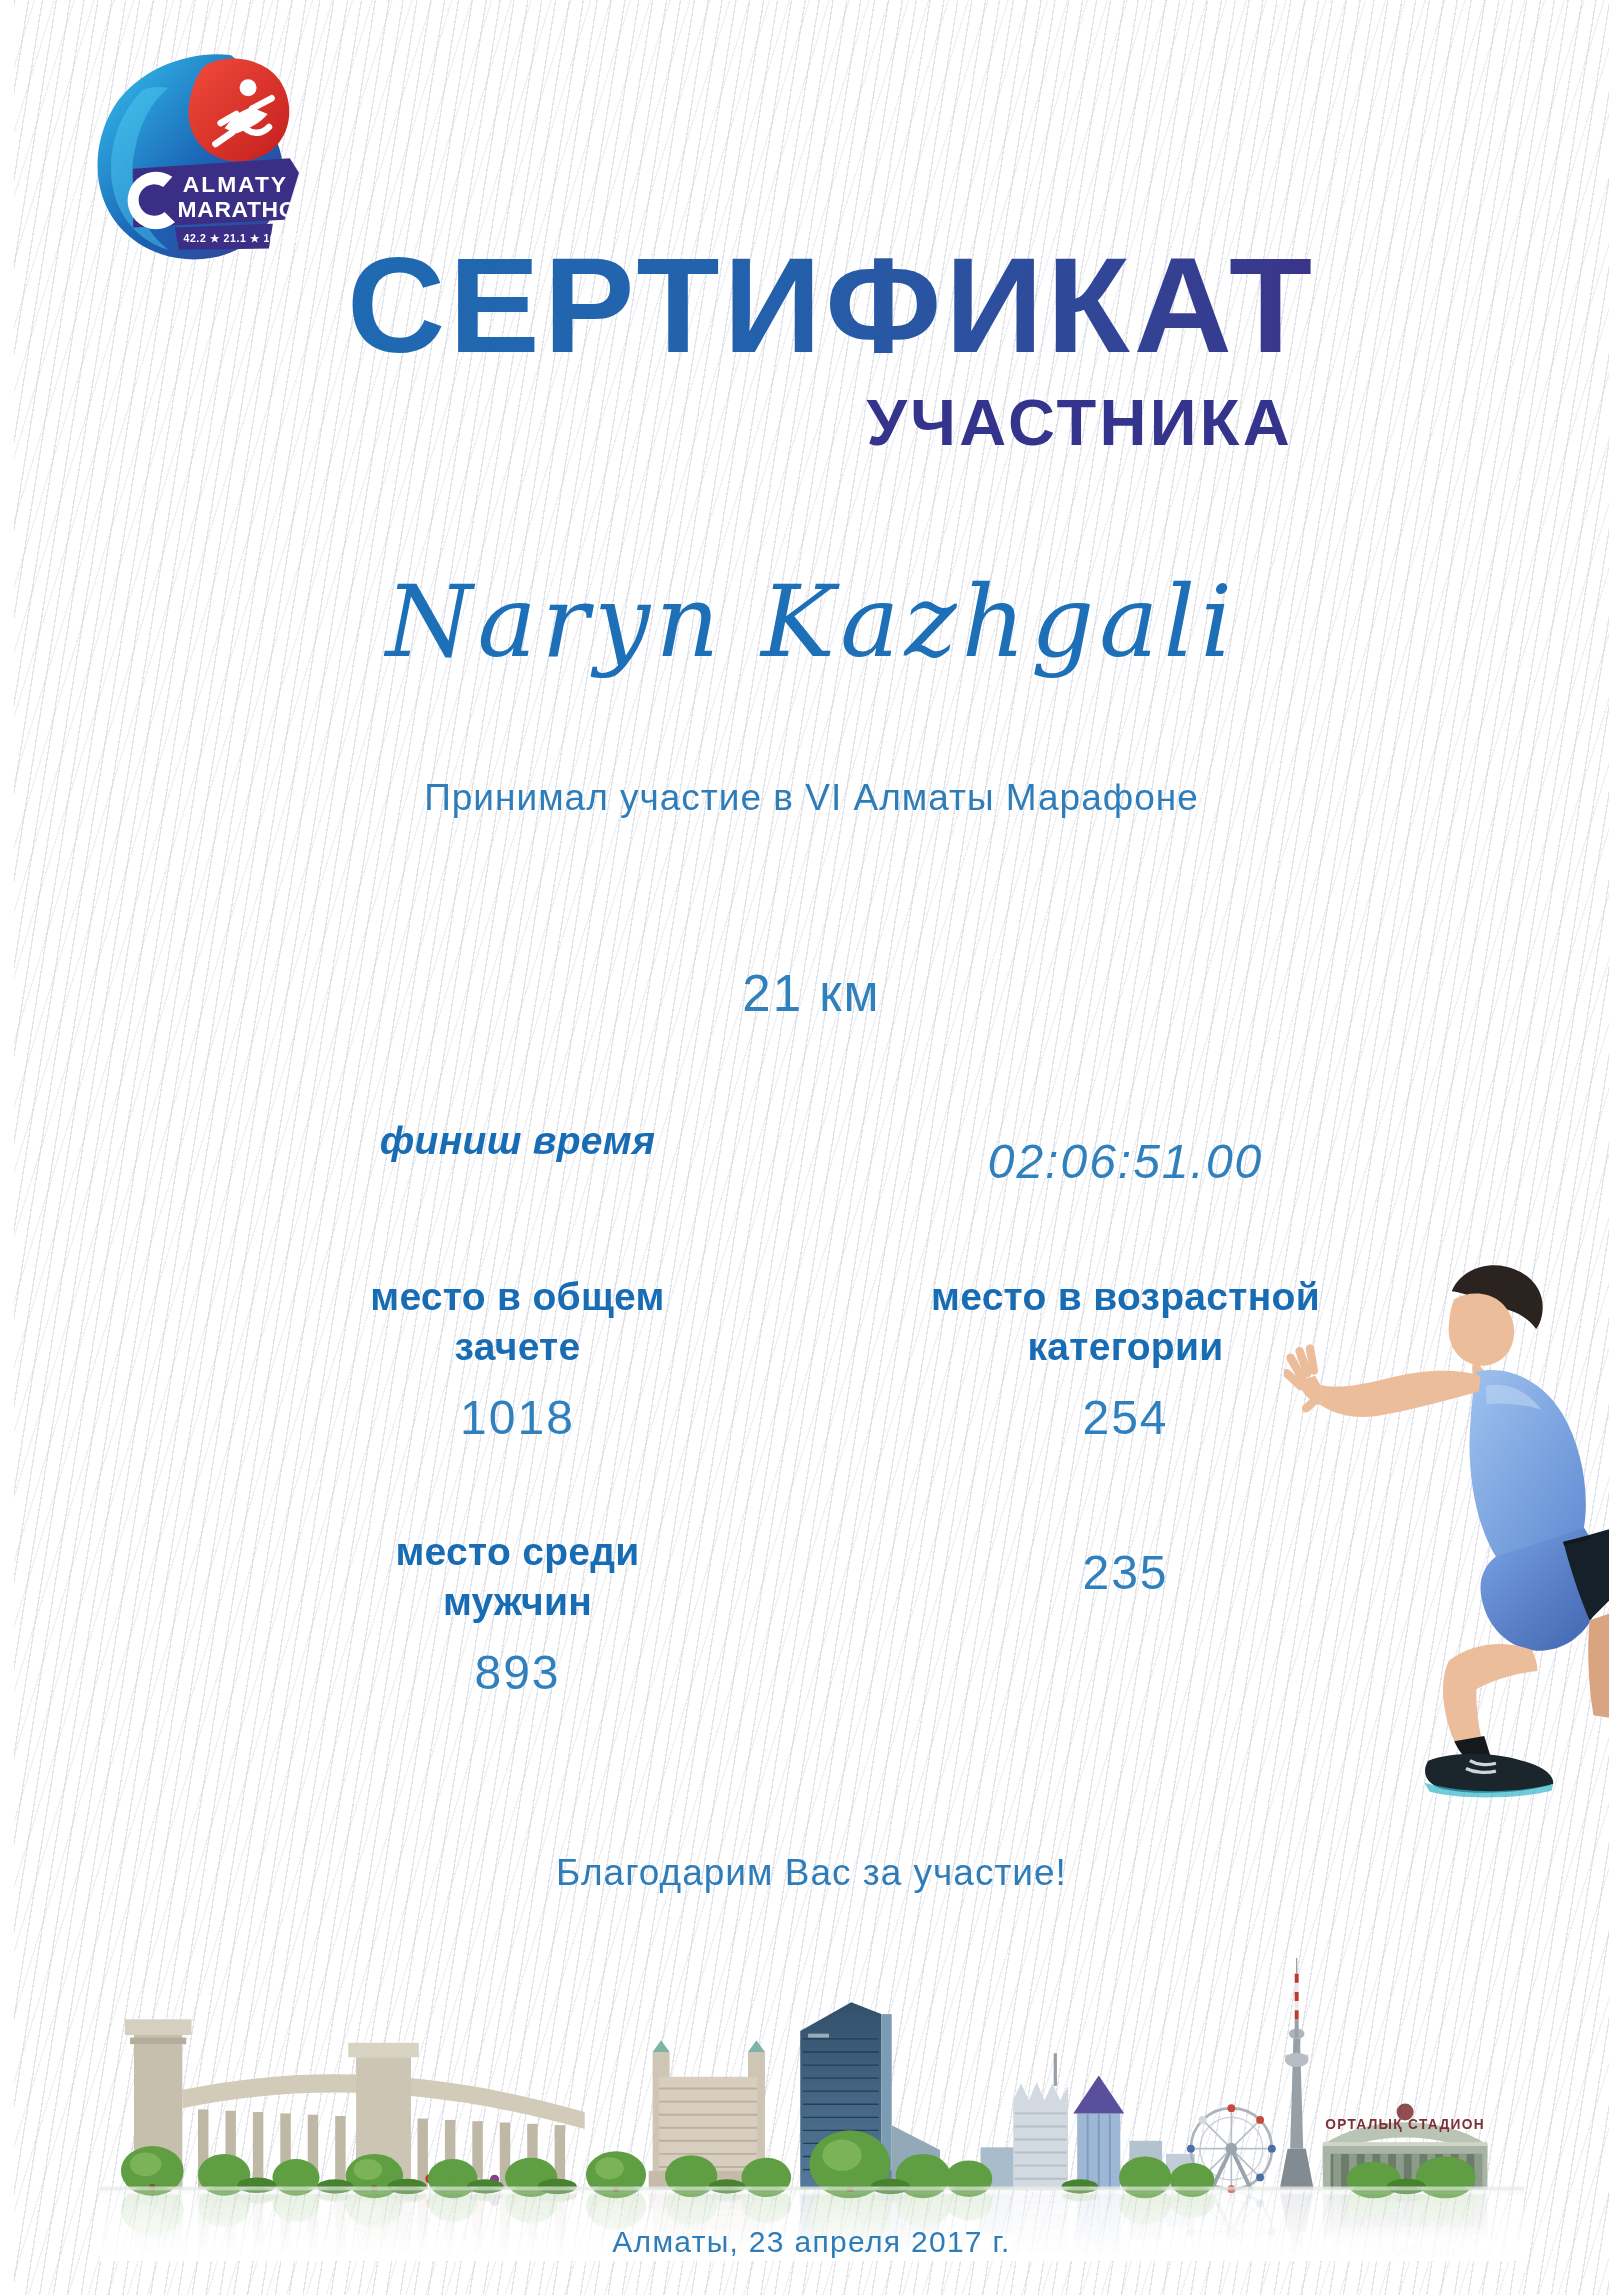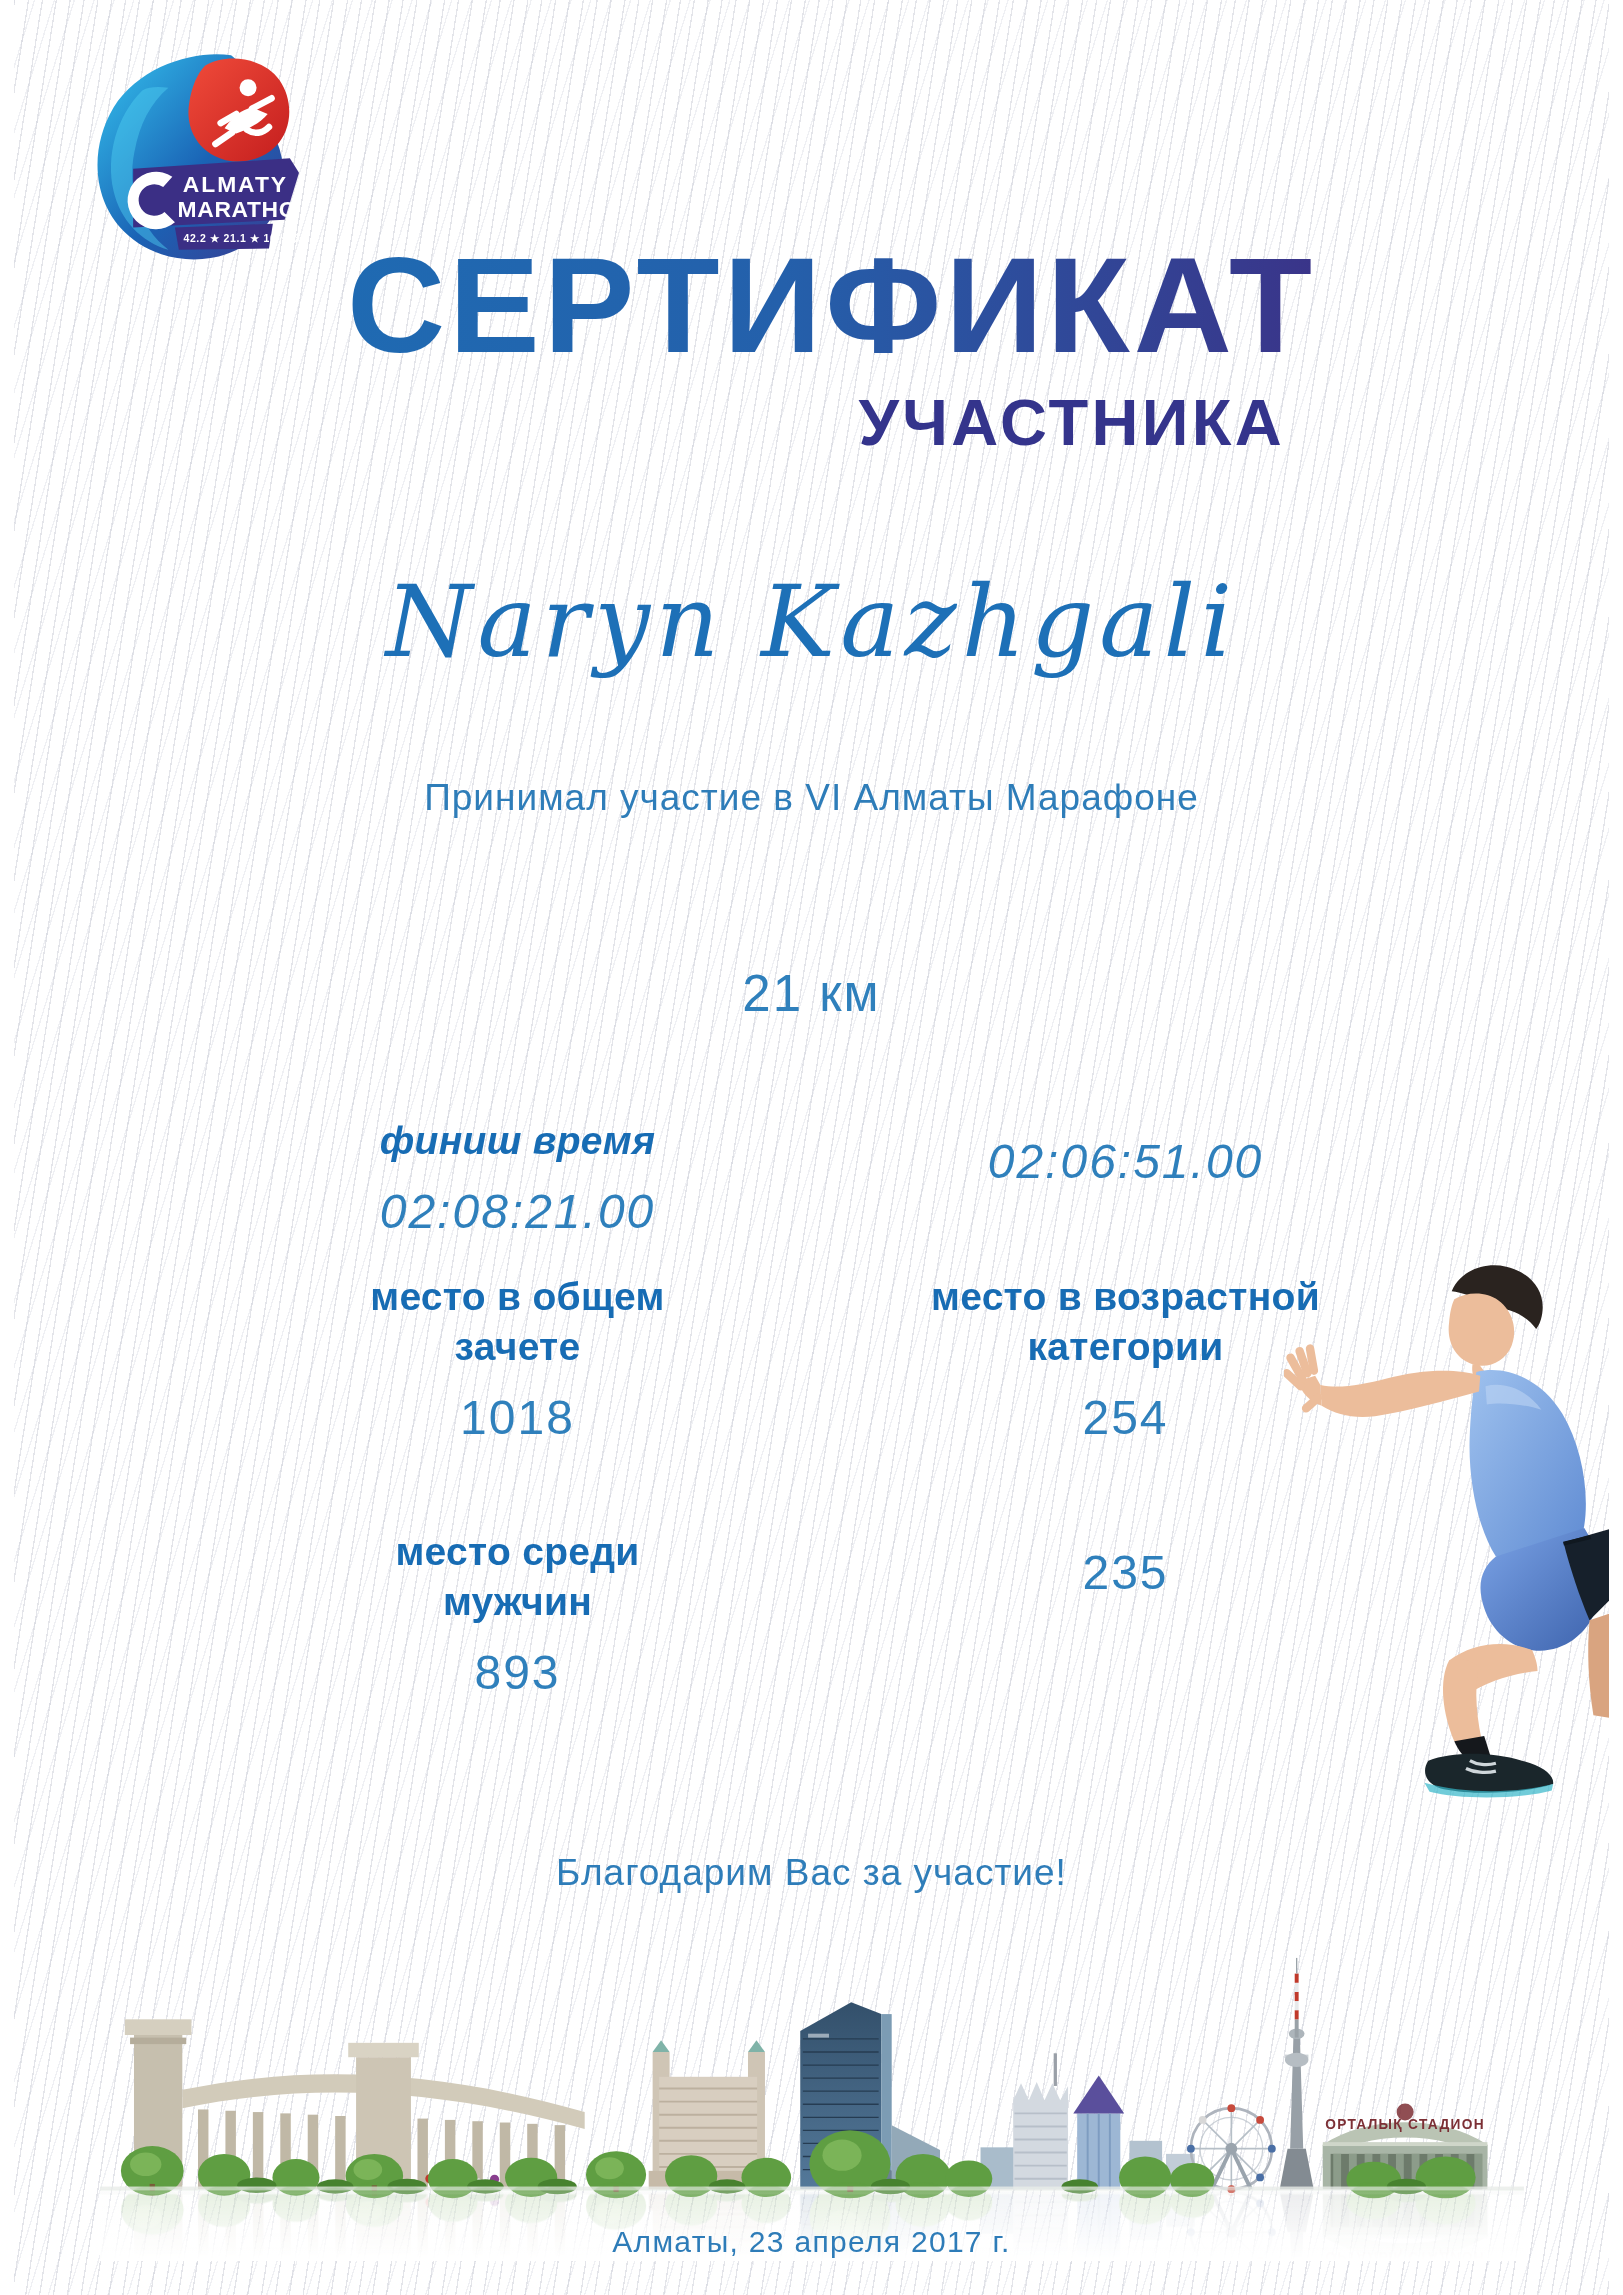--- a/index.html
+++ b/index.html
@@ -19,21 +19,21 @@
     display:inline-block; font-size:136px; font-weight:700; letter-spacing:3.9px; line-height:1;
     color:#2d4d9e; white-space:nowrap;
   }
   @supports ((-webkit-background-clip:text) or (background-clip:text)){
     .title{
       background:linear-gradient(90deg,#1f6ab2 0%, #2460ab 45%, #3a3489 100%);
       -webkit-background-clip:text; background-clip:text; color:transparent;
     }
   }
   .subtitle{
-    top:390px; right:324px; font-size:65px; font-weight:700; letter-spacing:3.3px;
+    top:390px; right:316px; font-size:65px; font-weight:700; letter-spacing:3.3px;
     color:#34348c; line-height:1;
   }
   .name{
     top:568px; font-size:99px; line-height:1.1; color:#1d70b7;
     font-family:"DejaVu Serif", serif; font-style:italic; letter-spacing:5.2px;
   }
   .participation{top:777px; font-size:37px; color:#2e7db9; letter-spacing:1px;}
   .stat-label{font-size:39px; font-weight:700; color:#176cb4; line-height:1.28; letter-spacing:0.3px;}
   .stat-value{font-size:48px; color:#2f80bc; letter-spacing:2px; margin-top:18.3px;}
   .dist-label{top:889px;}
@@ -90,21 +90,20 @@
   <div class="abs subtitle">УЧАСТНИКА</div>
 
   <div class="abs centered name">Naryn Kazhgali</div>
 
   <div class="abs centered participation">Принимал участие в VI Алматы Марафоне</div>
 
   <div class="abs centered dist-value">21 км</div>
 
   <div class="cell cell-l row1">
     <div class="stat-label">финиш время</div>
-    <div class="stat-value">02:08:21.00</div>
   </div>
   <div class="cell cell-r row1">
     <div class="stat-value">02:06:51.00</div>
   </div>
 
   <div class="cell cell-l row2">
     <div class="stat-label">место в общем зачете</div>
     <div class="stat-value">1018</div>
   </div>
   <div class="cell cell-r row2">

